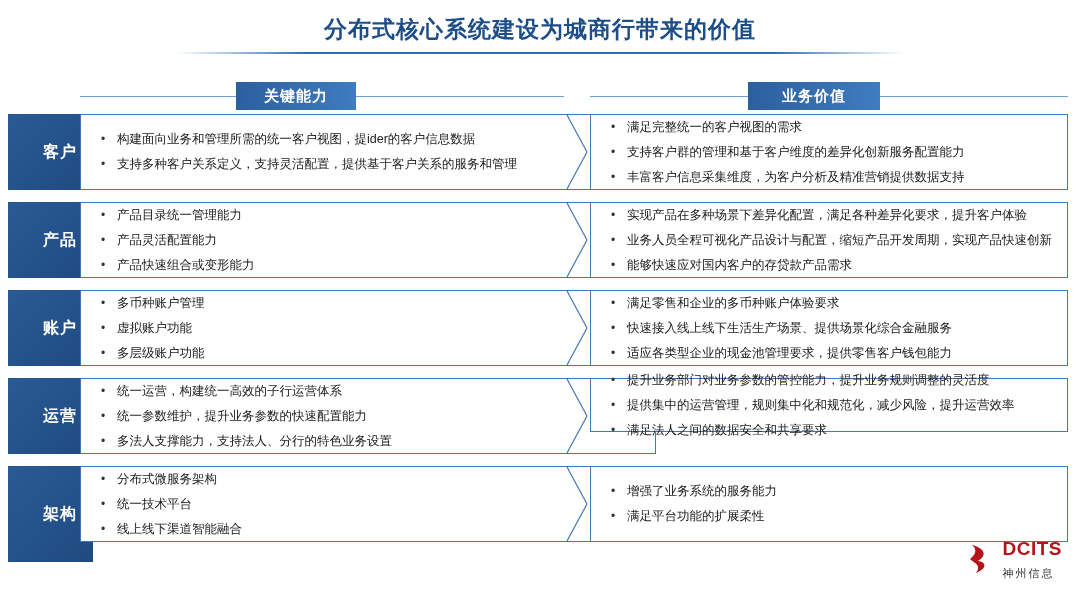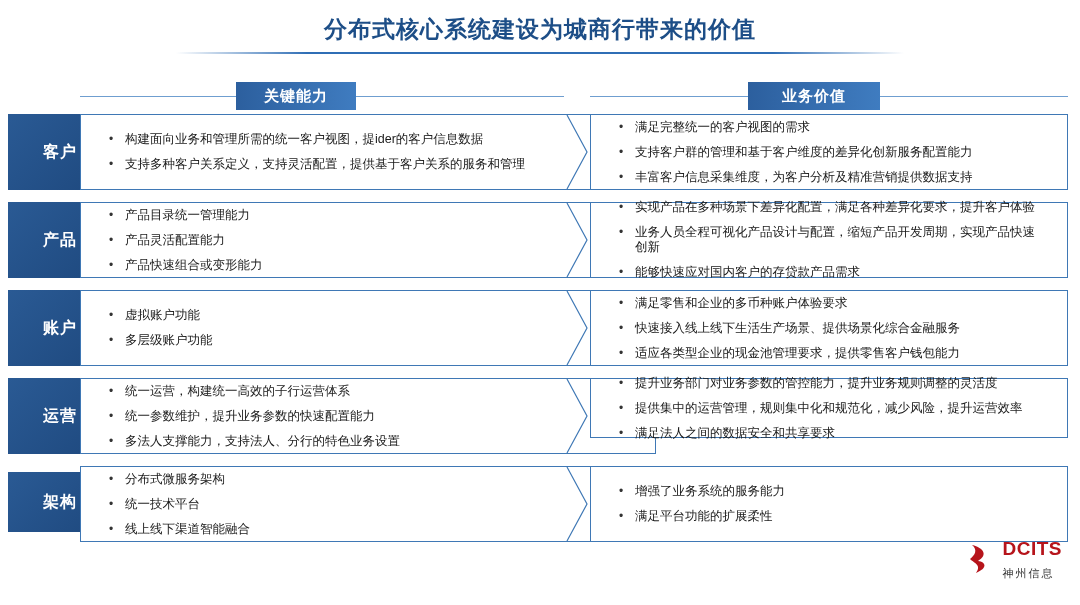--- a/index.html
+++ b/index.html
@@ -119,21 +119,21 @@
     display: flex;
     flex-direction: column;
     justify-content: center;
   }
   .bullet-list li {
     position: relative;
     padding-left: 20px;
     font-size: 12.5px;
     line-height: 15px;
     color: #1a1a1a;
-    margin: 5px 8px;
+    margin: 5px 0;
   }
   .bullet-list li::before {
     content: "•";
     position: absolute;
     left: 4px;
     top: 0;
     color: #333333;
     font-size: 12px;
   }
 
@@ -237,20 +237,21 @@
         <li>业务人员全程可视化产品设计与配置，缩短产品开发周期，实现产品快速创新</li>
         <li>能够快速应对国内客户的存贷款产品需求</li>
       </ul>
     </div>
   </div>
 
   <div class="row" style="top:290px; height:76px;">
     <div class="label-box" style="height:76px;">账户</div>
     <div class="panel left" style="height:76px;">
       <ul class="bullet-list">
+        <li>多币种账户管理</li>
         <li>虚拟账户功能</li>
         <li>多层级账户功能</li>
       </ul>
     </div>
     <div class="arrow" style="height:76px;">
       <svg width="24" height="76" viewBox="0 0 24 76">
           <path d="M1 1 L21 38 L1 75" fill="none" stroke="#3f78b5" stroke-width="1.2"></path>
         </svg>
     </div>
     <div class="panel right" style="height:76px;">
@@ -269,31 +270,31 @@
         <li>统一运营，构建统一高效的子行运营体系</li>
         <li>统一参数维护，提升业务参数的快速配置能力</li>
         <li>多法人支撑能力，支持法人、分行的特色业务设置</li>
       </ul>
     </div>
     <div class="arrow" style="height:76px;">
       <svg width="24" height="76" viewBox="0 0 24 76">
           <path d="M1 1 L21 38 L1 75" fill="none" stroke="#3f78b5" stroke-width="1.2"></path>
         </svg>
     </div>
-    <div class="panel right" style="height:60px;">
+    <div class="panel right" style="height:54px;">
       <ul class="bullet-list">
         <li>提升业务部门对业务参数的管控能力，提升业务规则调整的灵活度</li>
         <li>提供集中的运营管理，规则集中化和规范化，减少风险，提升运营效率</li>
         <li>满足法人之间的数据安全和共享要求</li>
       </ul>
     </div>
   </div>
 
   <div class="row" style="top:466px; height:76px;">
-    <div class="label-box" style="height:60px;margin-top:6px;">架构</div>
+    <div class="label-box" style="height:96px;">架构</div>
     <div class="panel left" style="height:76px;">
       <ul class="bullet-list">
         <li>分布式微服务架构</li>
         <li>统一技术平台</li>
         <li>线上线下渠道智能融合</li>
       </ul>
     </div>
     <div class="arrow" style="height:76px;">
       <svg width="24" height="76" viewBox="0 0 24 76">
           <path d="M1 1 L21 38 L1 75" fill="none" stroke="#3f78b5" stroke-width="1.2"></path>

